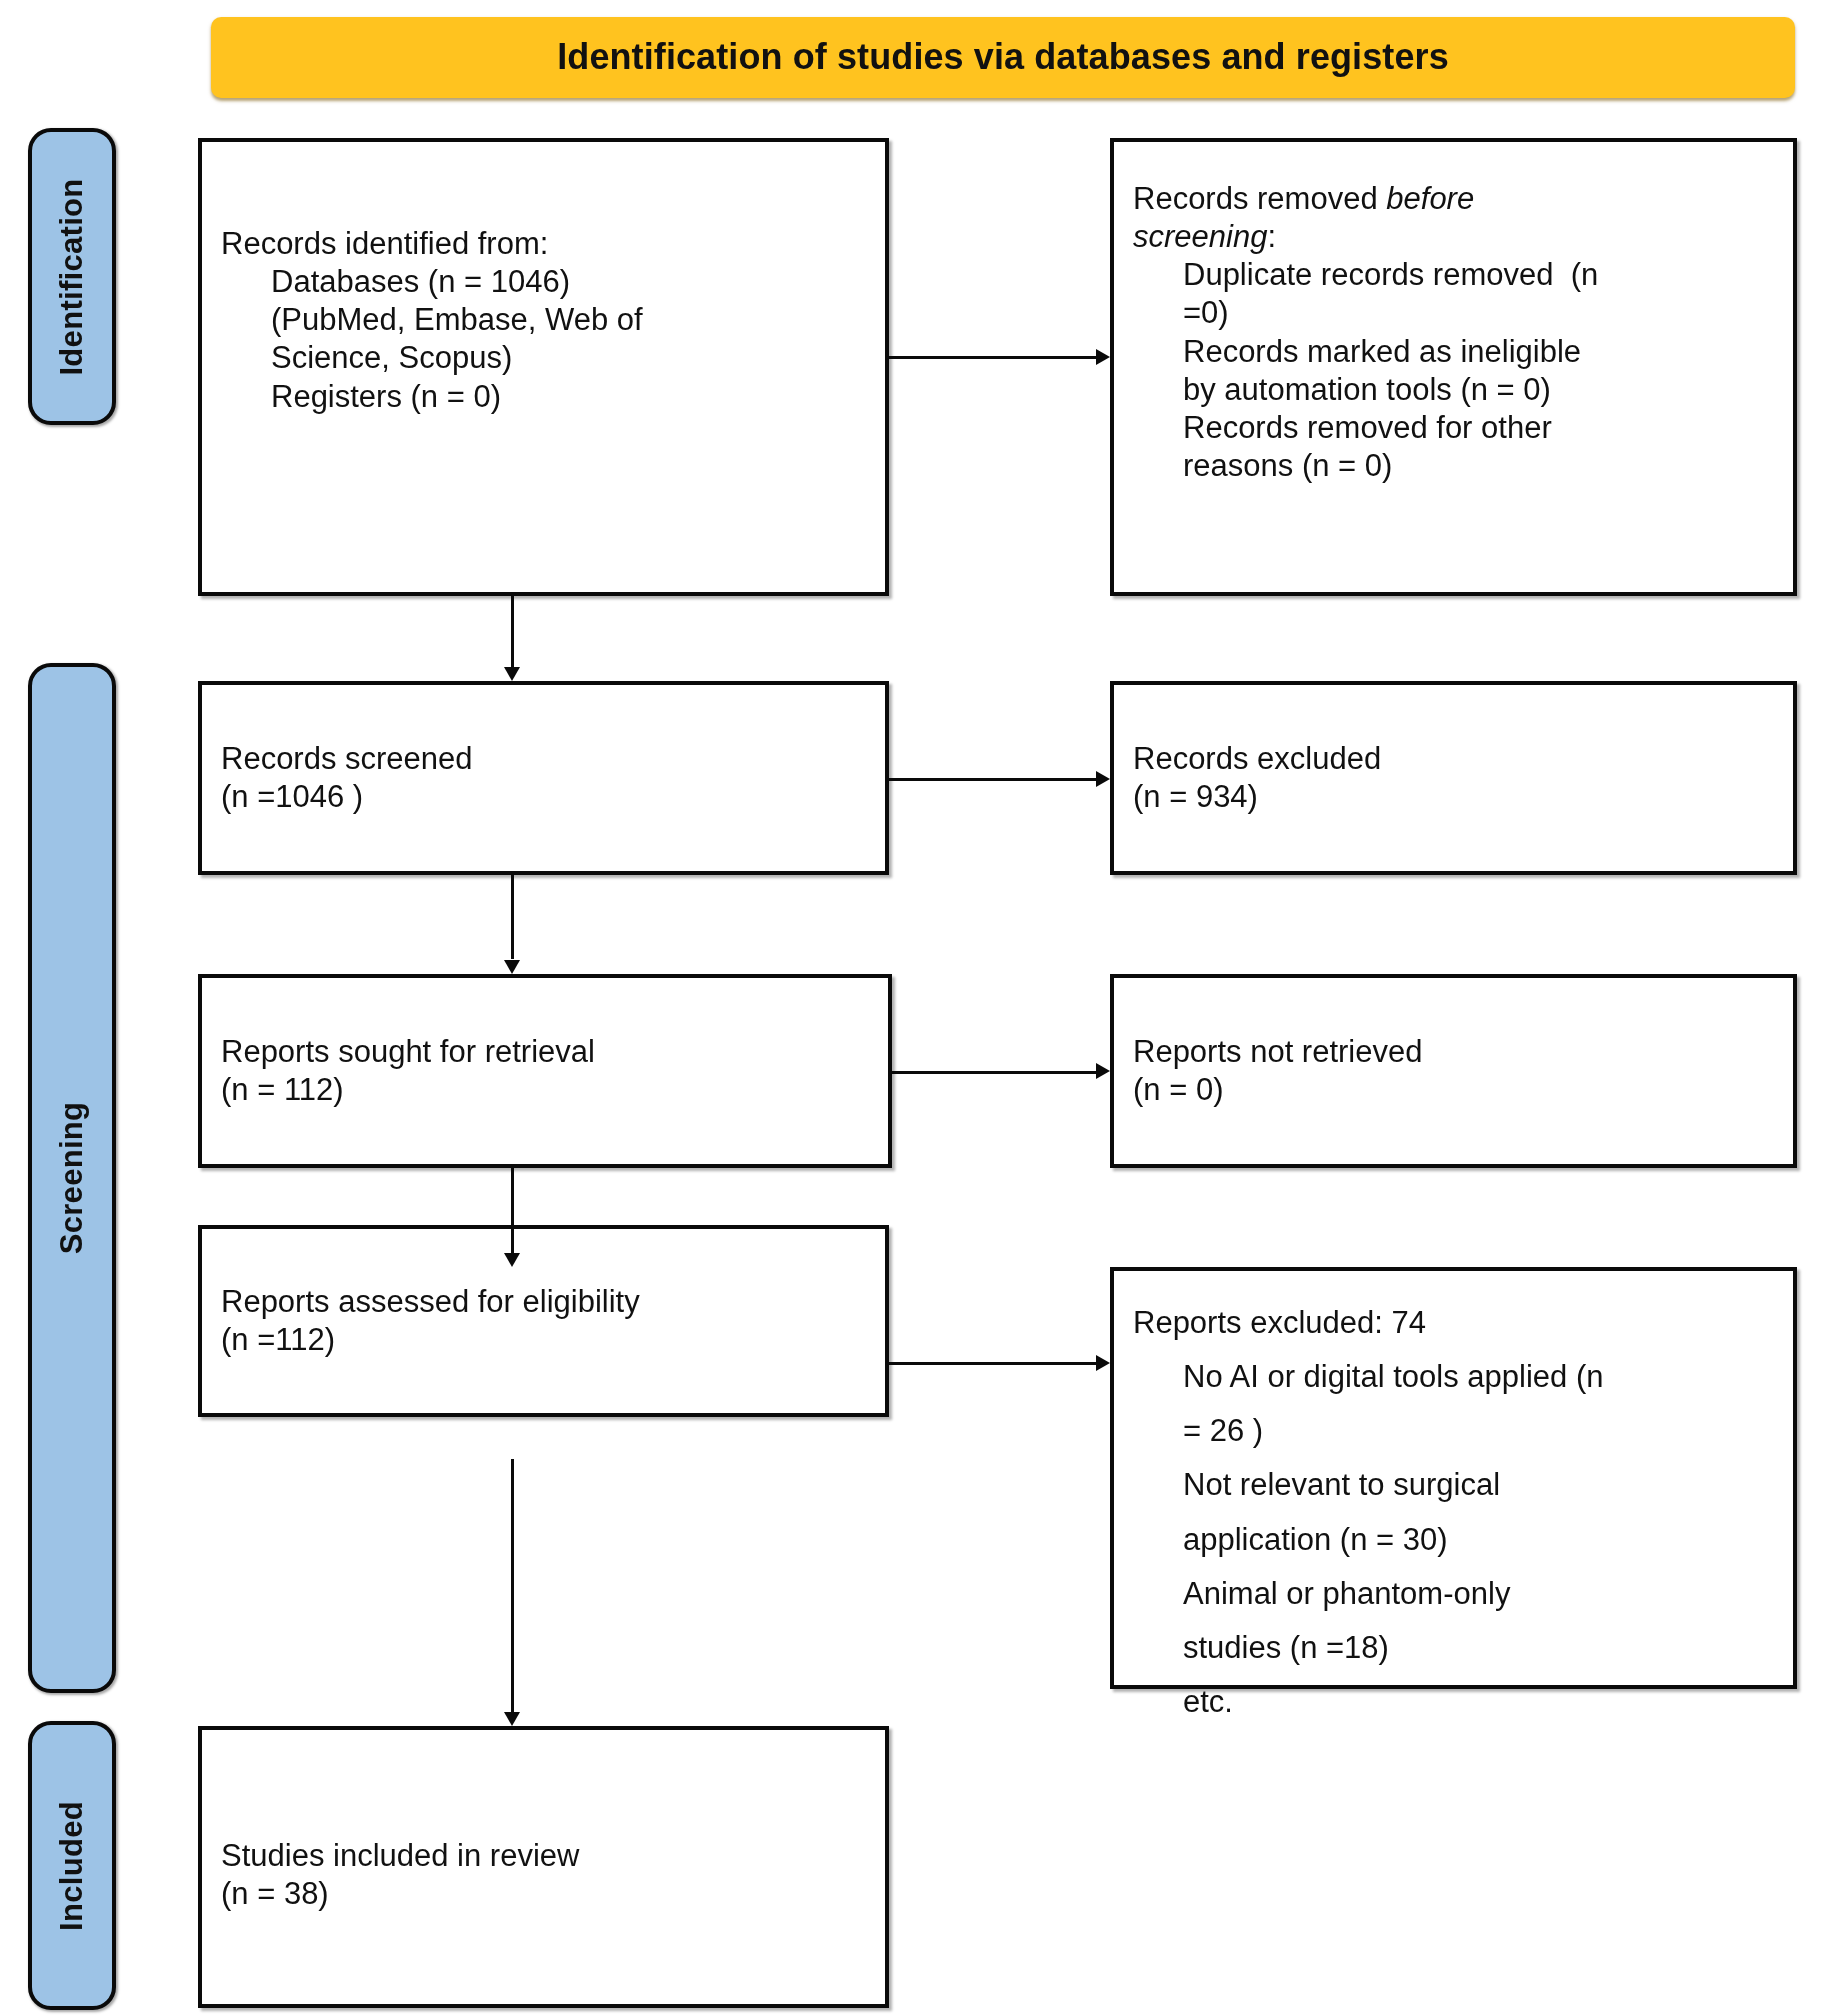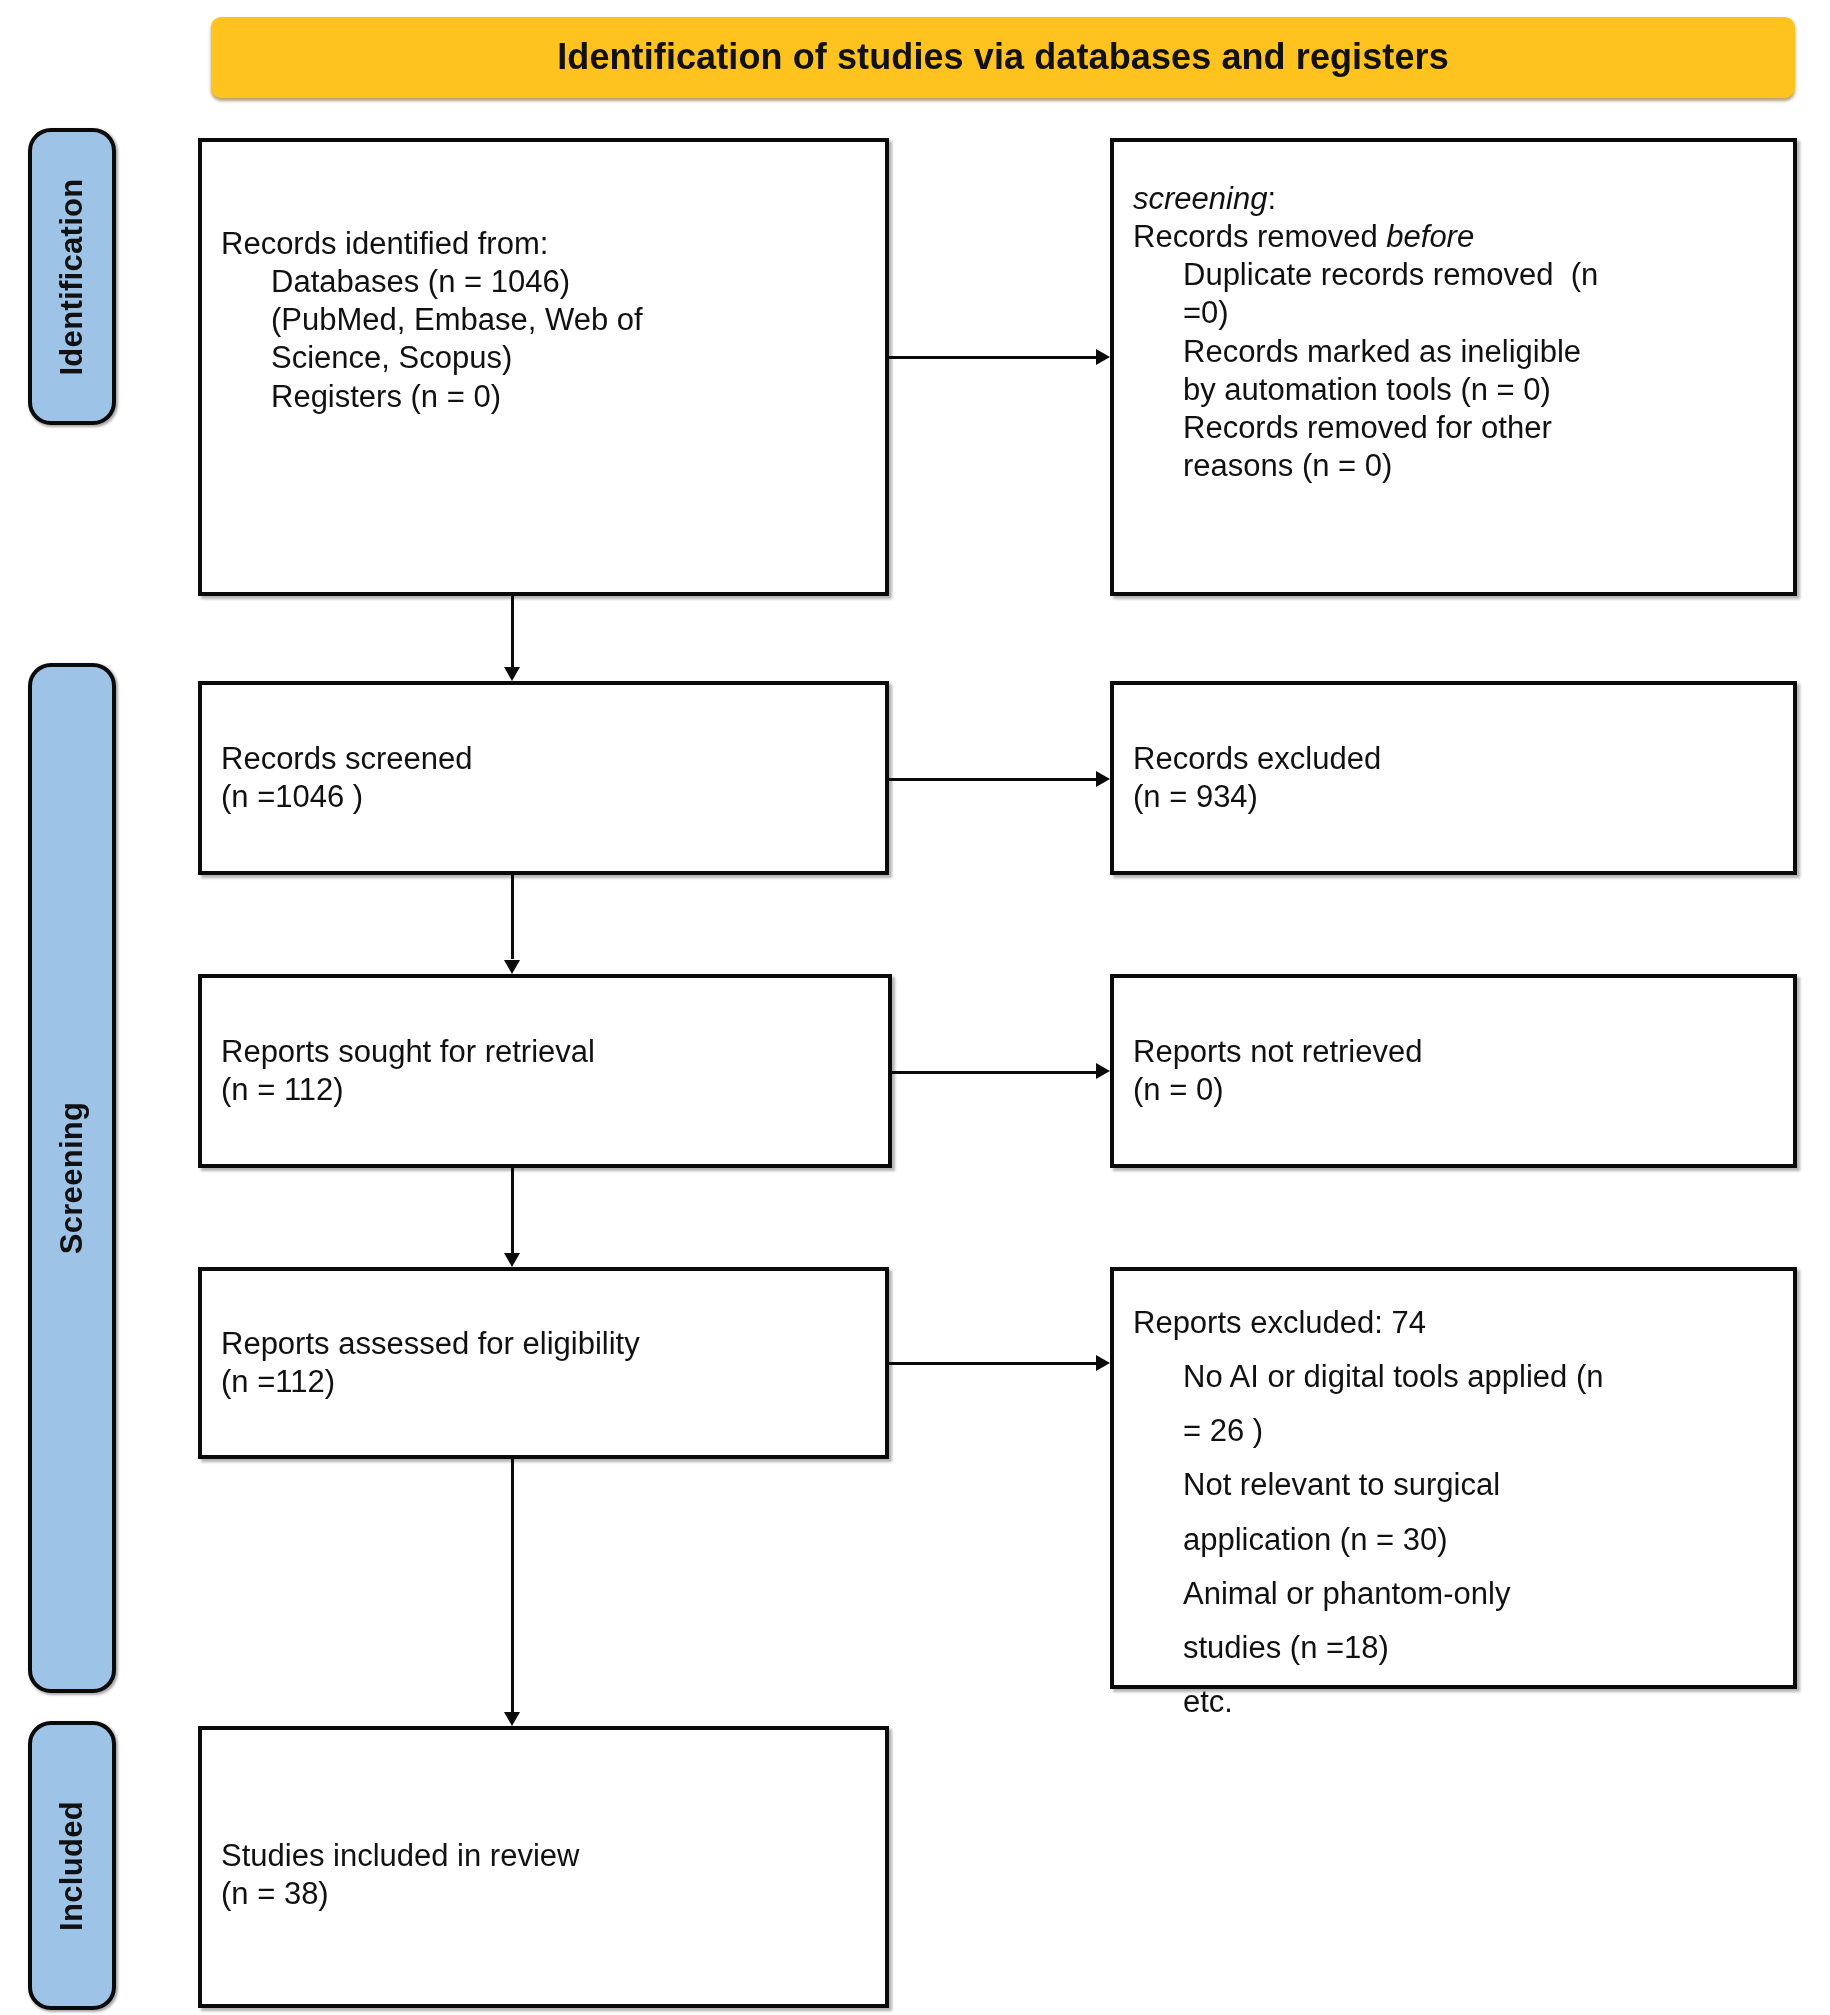--- a/index.html
+++ b/index.html
@@ -82,21 +82,21 @@
     color: #111111;
     white-space: pre-wrap;
   }
   .flow-box .line.indent { padding-left: 50px; }
   .flow-box .line em { font-style: italic; }
 
   
   #box-identified { left: 198px; top: 138px;  width: 691px; height: 458px; }
   #box-screened   { left: 198px; top: 681px; width: 691px; height: 194px; }
   #box-sought     { left: 198px; top: 974px; width: 694px; height: 194px; }
-  #box-assessed   { left: 198px; top: 1267px; width: 691px; height: 192px; }
+  #box-assessed   { left: 198px; top: 1225px; width: 691px; height: 192px; }
   #box-included   { left: 198px; top: 1726px; width: 691px; height: 282px; }
 
   
   #box-removed       { left: 1110px; top: 138px;  width: 687px; height: 458px; }
   #box-excl-records  { left: 1110px; top: 681px; width: 687px; height: 194px; }
   #box-not-retrieved { left: 1110px; top: 974px; width: 687px; height: 194px; }
   #box-excl-reports  { left: 1110px; top: 1267px; width: 687px; height: 422px; }
 
   
   #box-identified, #box-removed, #box-excl-reports { justify-content: flex-start; }
@@ -174,22 +174,22 @@
 
   <div class="flow-box" id="box-identified">
     <div class="line">Records identified from:</div>
     <div class="line indent">Databases (n = 1046)</div>
     <div class="line indent">(PubMed, Embase, Web of</div>
     <div class="line indent">Science, Scopus)</div>
     <div class="line indent">Registers (n = 0)</div>
   </div>
 
   <div class="flow-box" id="box-removed">
+    <div class="line"><span>Records removed </span><em>before</em></div>
     <div class="line"><em>screening</em><span>:</span></div>
-    <div class="line"><span>Records removed </span><em>before</em></div>
     <div class="line indent">Duplicate records removed  (n</div>
     <div class="line indent">=0)</div>
     <div class="line indent">Records marked as ineligible</div>
     <div class="line indent">by automation tools (n = 0)</div>
     <div class="line indent">Records removed for other</div>
     <div class="line indent">reasons (n = 0)</div>
   </div>
 
   <div class="flow-box" id="box-screened">
     <div class="line">Records screened</div>

